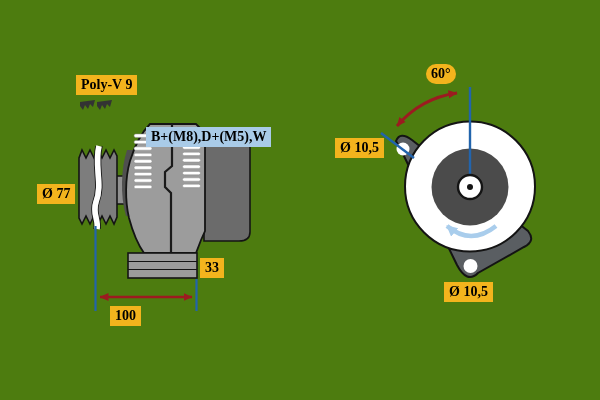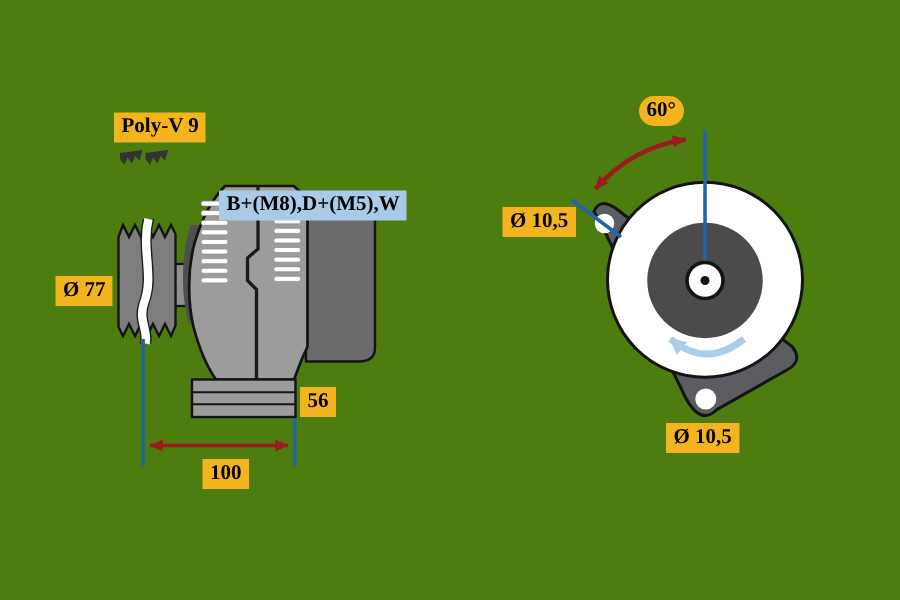--- a/index.html
+++ b/index.html
@@ -112,23 +112,23 @@
       <path d="M496,226 Q471,246 447,226" fill="none" stroke="#A9CDEC" stroke-width="4.5" marker-end="url(#arrBlue)"></path>
     </g>
   </svg>
 
   <div class="lbl lbl-y" style="left:76px;top:75px;">Poly-V 9</div>
 
   <div class="lbl lbl-b" style="left:146px;top:99px;margin-top:28px;">B+(M8),D+(M5),W</div>
 
   <div class="lbl lbl-y" style="left:37px;top:184px;">Ø 77</div>
 
-  <div class="lbl lbl-y" style="left:200px;top:258px;">56</div>
+  <div class="lbl lbl-y" style="left:200px;top:258px;">33</div>
 
-  <div class="lbl lbl-y" style="left:110px;top:306px;margin-left:25px;">100</div>
+  <div class="lbl lbl-y" style="left:110px;top:306px;">100</div>
 
   <div class="lbl lbl-y" style="left:426px;top:64px;border-radius:10px;">60°</div>
 
   <div class="lbl lbl-y" style="left:335px;top:138px;">Ø 10,5</div>
 
   <div class="lbl lbl-y" style="left:444px;top:282px;">Ø 10,5</div>
 
 </div>
 
 </body></html>

